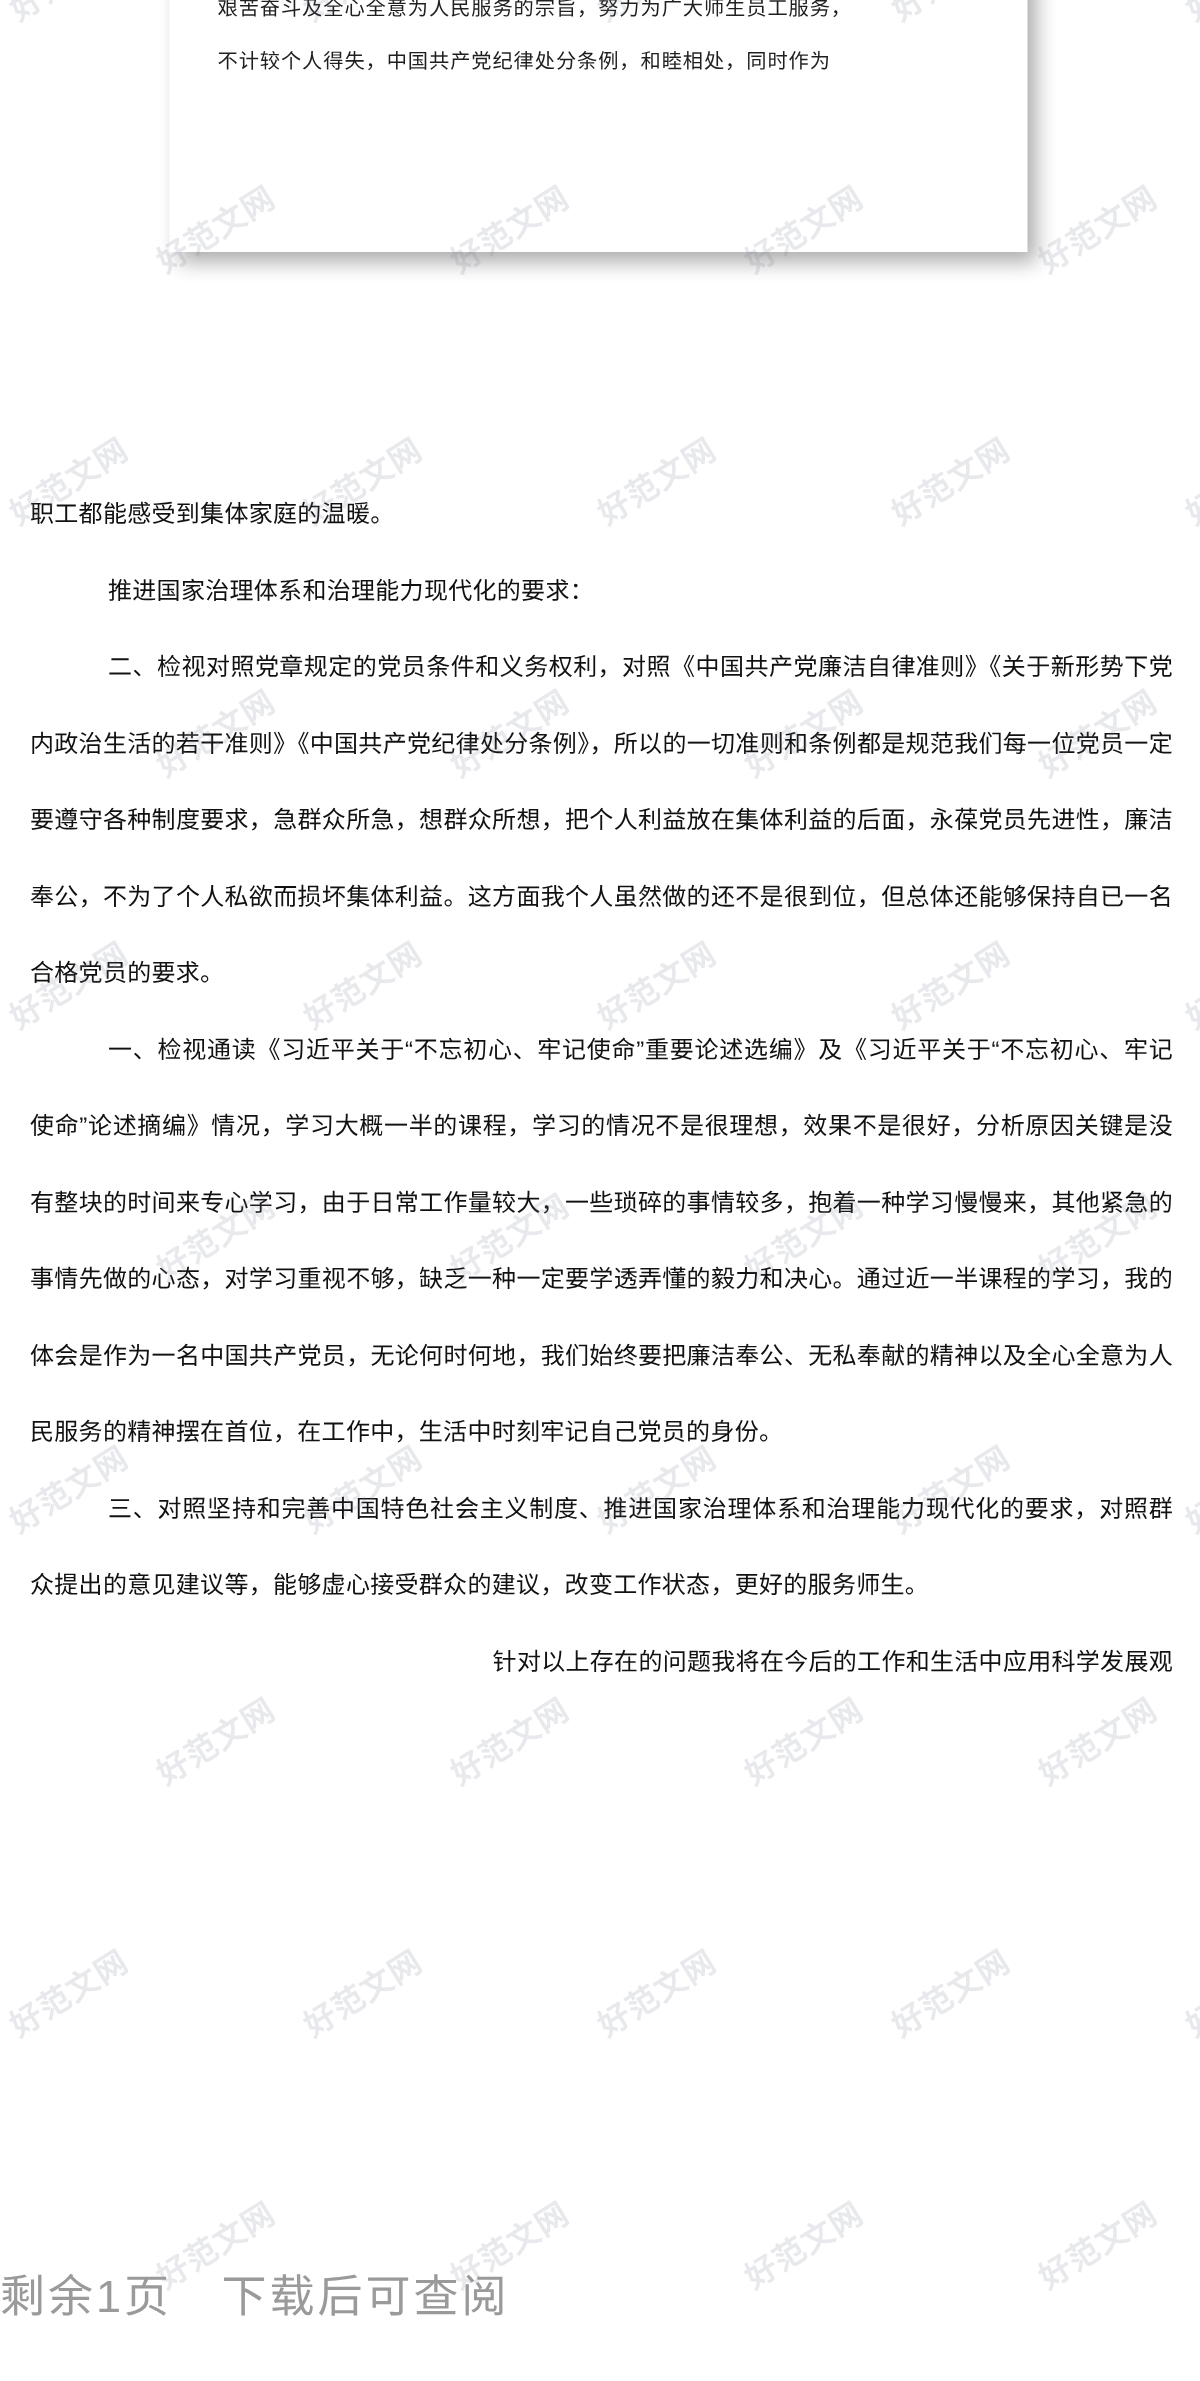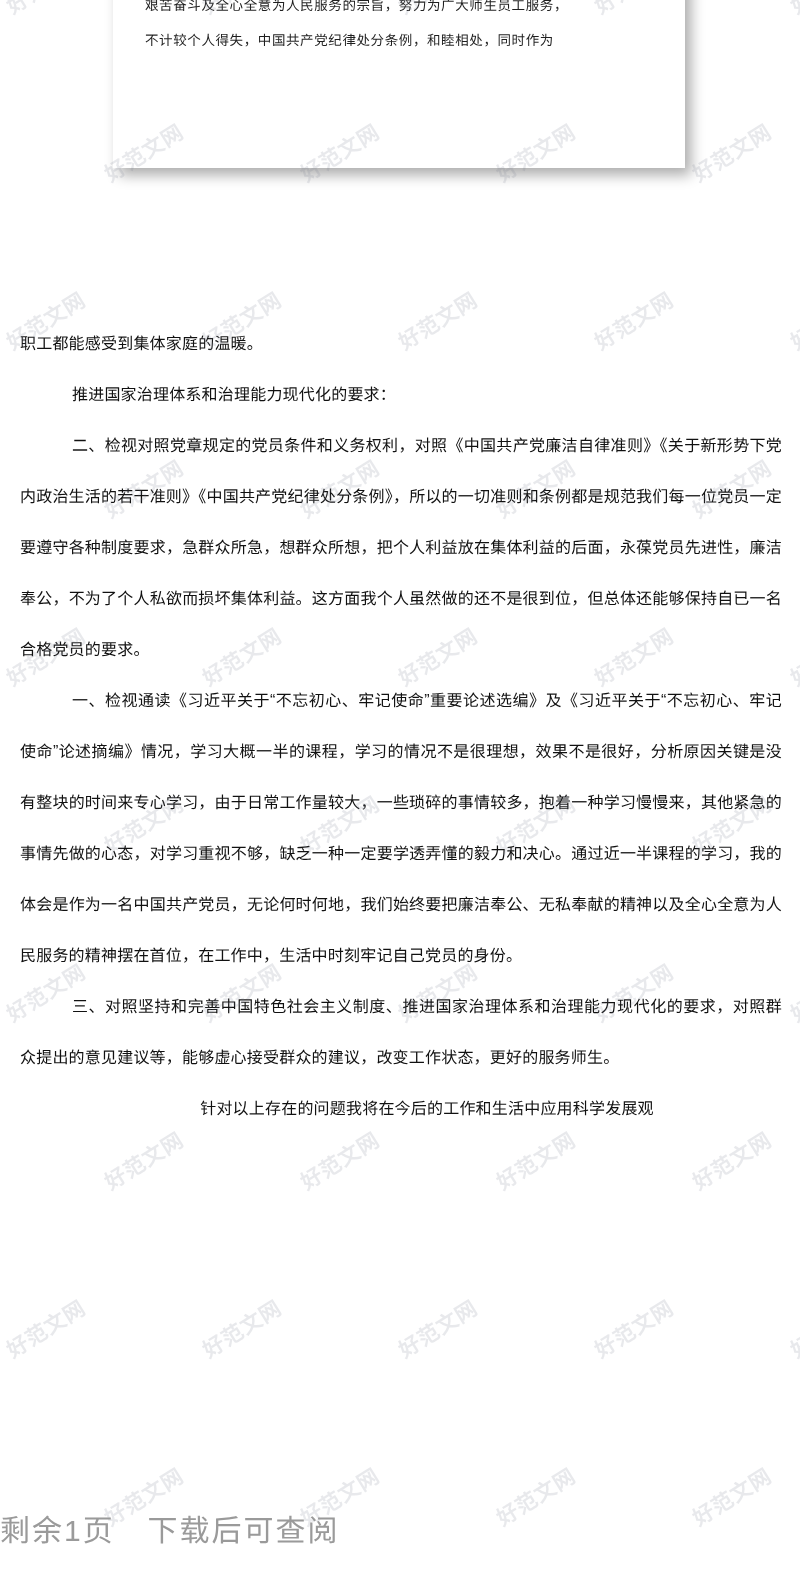--- a/index.html
+++ b/index.html
@@ -82,21 +82,21 @@
     color: #111111;
     margin: 0;
     text-align: justify;
     text-justify: inter-ideograph;
     font-family: "Liberation Sans", "DejaVu Sans", sans-serif;
   }
   .para.indent {
     text-indent: 52px;
   }
   .para.last-line-left {
-    text-align: center;
+    text-align: right;
   }
 
   
   .footer-notice {
     position: absolute;
     left: 0;
     top: 1482px;
     width: 800px;
     text-align: left;
     z-index: 4;

